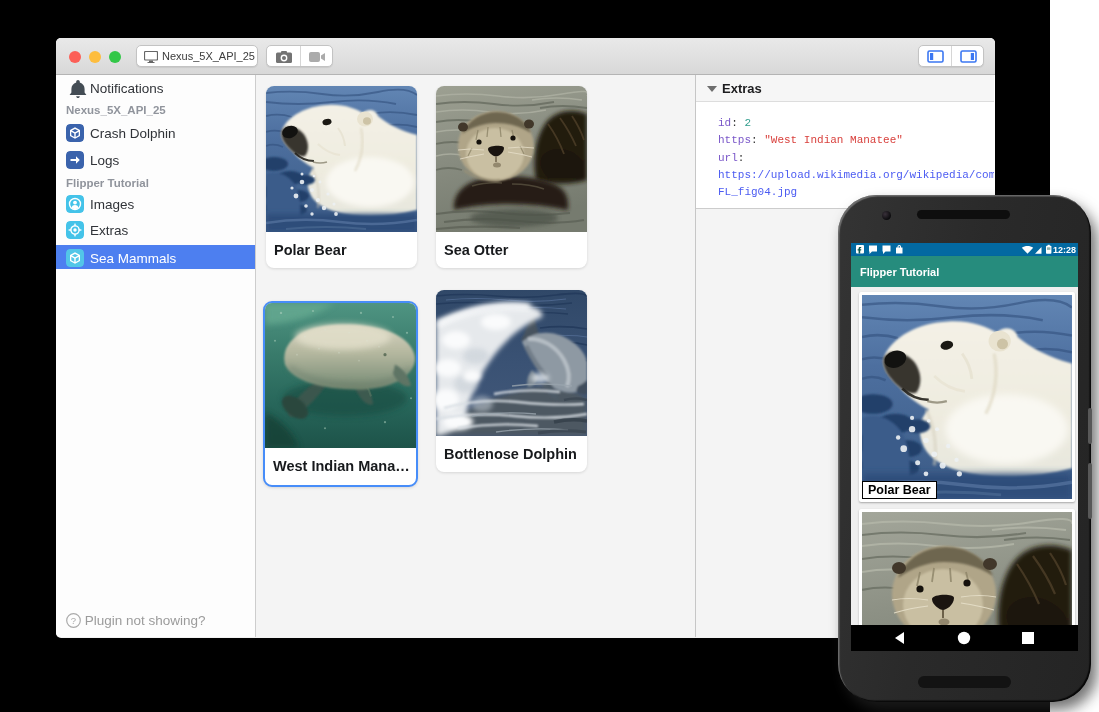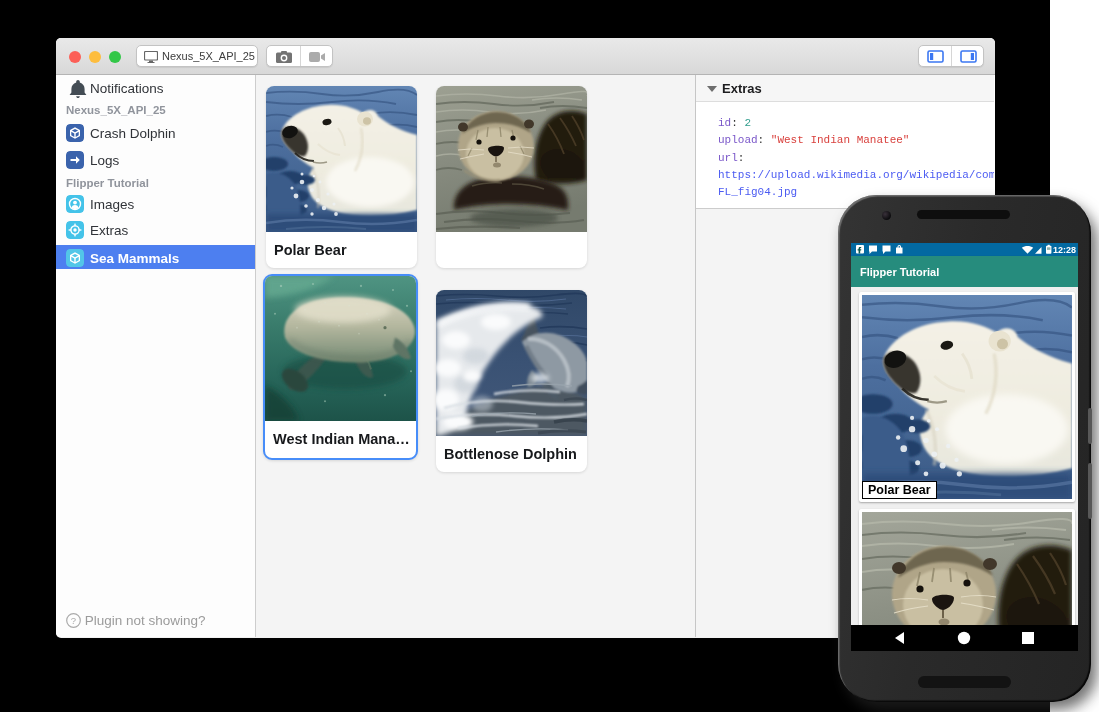--- a/index.html
+++ b/index.html
@@ -31,21 +31,21 @@
   .sitem { position:absolute; left:0; width:100%; height:24px; }
   .sicon { position:absolute; left:10px; top:3px; width:18px; height:18px; border-radius:4px; }
   .slabel { position:absolute; left:34px; top:3.5px; font-size:13.5px; color:#303338; line-height:18px; }
   .shead { position:absolute; left:10px; font-size:11.5px; color:#90949c; font-weight:bold; }
   #sel { position:absolute; left:0; top:170px; width:100%; height:24px; background:#4d7ff0; }
   .card { position:absolute; width:151px; height:182px; background:#fff; border-radius:8px;
      box-shadow:0 1px 3px rgba(0,0,0,0.12); overflow:hidden; }
   .card svg { display:block; }
   .clabel { height:36px; font-size:14.5px; font-weight:bold; color:#17191c;
      line-height:36px; padding-left:8px; white-space:nowrap; overflow:hidden; }
-  #card3 { left:7px; top:199px; border:2px solid #478df9; border-radius:9px; width:155px; height:186px; }
+  #card3 { left:7px; top:226px; border:2px solid #478df9; border-radius:9px; width:155px; height:186px; }
   #exhead { position:absolute; left:0; top:0; width:100%; height:27px; background:#f6f6f6;
      border-bottom:1px solid #ddd; font-size:13px; font-weight:bold; color:#1d1d1f;
      line-height:27px; padding-left:26px; }
   #extri { position:absolute; left:11px; top:11px; width:0; height:0;
      border-left:5px solid transparent; border-right:5px solid transparent;
      border-top:6px solid #6e6e6e; }
   #exjson { position:absolute; left:0; top:27px; width:100%; height:107px; background:#fff;
      border-bottom:1px solid #ccc; font-family:"Liberation Mono", monospace; font-size:11px;
      line-height:17.3px; padding:13px 0 0 22px; white-space:pre; overflow:hidden; }
   .jk { color:#7a57c9; } .jn { color:#2f9c8c; } .js { color:#d9413d; } .ju { color:#4b5bf2; }
@@ -164,21 +164,21 @@
             <rect x="12.8" y="8.3" width="2.6" height="1.4" fill="#fff"></rect>
           </svg>
           <div class="slabel">Extras</div>
         </div>
         <div id="sel"></div>
         <div class="sitem" style="top:171px">
           <svg class="sicon" width="18" height="18" viewBox="0 0 18 18">
               <rect width="18" height="18" rx="4" fill="#52c6e8"></rect>
               <path d="M9 3.2 L14 5.9 L14 12.1 L9 14.8 L4 12.1 L4 5.9 Z M9 4.9 L5.9 6.5 L9 8.2 L12.1 6.5 Z M5.3 7.8 L5.3 11.3 L8.3 12.9 L8.3 9.4 Z M12.7 7.8 L9.7 9.4 L9.7 12.9 L12.7 11.3 Z" fill="#fff"></path>
             </svg>
-          <div class="slabel" style="color:#fff;font-weight:bold">Sea Mammals</div>
+          <div class="slabel" style="color:#fff;font-weight:normal">Sea Mammals</div>
         </div>
         <div id="plugnot">
           <svg width="15" height="15" viewBox="0 0 15 15" style="display:inline-block;vertical-align:-3px">
             <circle cx="7.5" cy="7.5" r="6.8" fill="none" stroke="#aaa" stroke-width="1.2"></circle>
             <text x="7.5" y="11" font-size="9.5" fill="#aaa" text-anchor="middle" font-family="Liberation Sans">?</text>
           </svg>
           Plugin not showing?
         </div>
       </div>
       <div id="content">
@@ -327,20 +327,21 @@
                 <path d="M72 66 Q 86 68 96 71"></path>
 </g>
 <path d="M28 84 C 38 92 52 96 64 94" stroke="#9d9377" stroke-width="2.5" fill="none" opacity="0.7" filter="url(#sf1a)"></path>
 <g stroke="#5c6156" stroke-width="2.2" fill="none" opacity="0.75">
 <path d="M0 128 Q 32 123 66 127 T 134 127"></path>
 <path d="M8 136 Q 44 131 82 135 T 148 134"></path>
 <path d="M0 143 Q 40 139 84 142"></path>
 </g>
 <ellipse cx="78" cy="132" rx="44" ry="9" fill="#4e5348" opacity="0.75" filter="url(#sf2a)"></ellipse>
 </svg>
+          <div class="clabel">Sea Otter</div>
         </div>
         <div class="card" id="card3">
           <svg width="151" height="145" viewBox="0 0 151 146" preserveAspectRatio="none">
 <defs>
 <linearGradient id="mnwa" x1="0" y1="0" x2="0" y2="1">
 <stop offset="0" stop-color="#4f9482"></stop>
                   <stop offset="0.35" stop-color="#397b6b"></stop>
                   <stop offset="0.7" stop-color="#27665a"></stop>
                   <stop offset="1" stop-color="#1d5349"></stop>
 </linearGradient>
@@ -464,21 +465,21 @@
 <path d="M118 132 Q 136 128 151 131" stroke="#333e49" stroke-width="3.5" fill="none" opacity="0.8"></path>
 <path d="M102 143 Q 126 139 150 142" stroke="#3b4651" stroke-width="3" fill="none" opacity="0.8"></path>
 <path d="M128 110 Q 140 107 151 110" stroke="#38434e" stroke-width="2.5" fill="none" opacity="0.7"></path>
 </svg>
           <div class="clabel">Bottlenose Dolphin</div>
         </div>
       </div>
       <div id="extras">
         <div id="exhead"><div id="extri"></div>Extras</div>
         <div id="exjson"><span class="jk">id</span><span class="jp">: </span><span class="jn">2</span>
-<span class="jk">upload</span><span class="jp">: </span><span class="js">"West Indian Manatee"</span>
+<span class="jk">https</span><span class="jp">: </span><span class="js">"West Indian Manatee"</span>
 <span class="jk">url</span><span class="jp">:</span>
 <span class="ju">https://upload.wikimedia.org/wikipedia/com</span>
 <span class="ju">FL_fig04.jpg</span></div>
       </div>
     </div>
   </div>
   <div id="phone">
     <div class="sidebtn" style="top:213px;height:36px"></div>
     <div class="sidebtn" style="top:268px;height:56px"></div>
     <div id="cam"></div>

